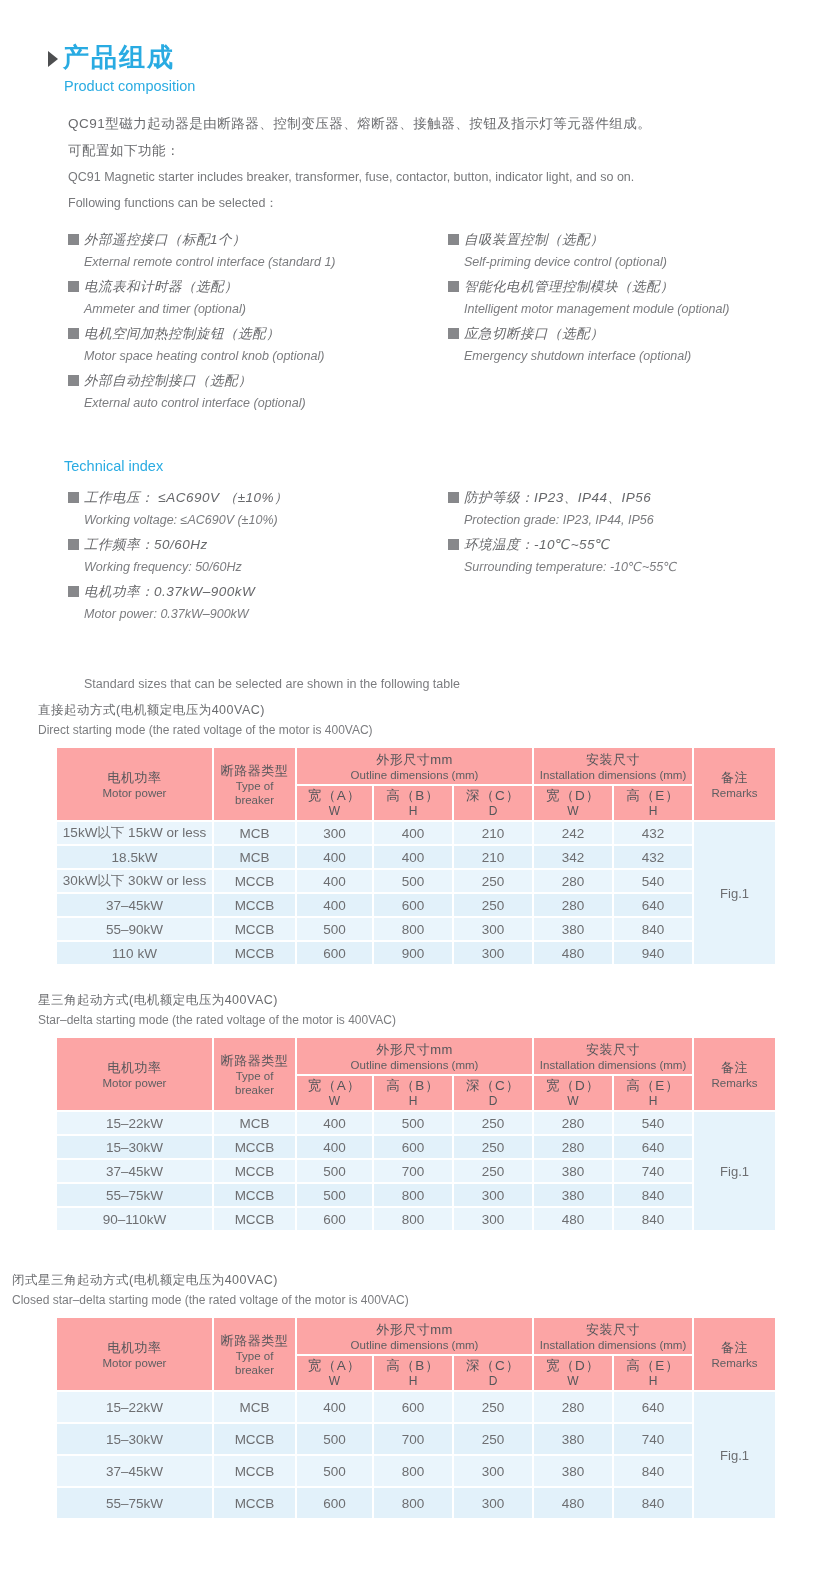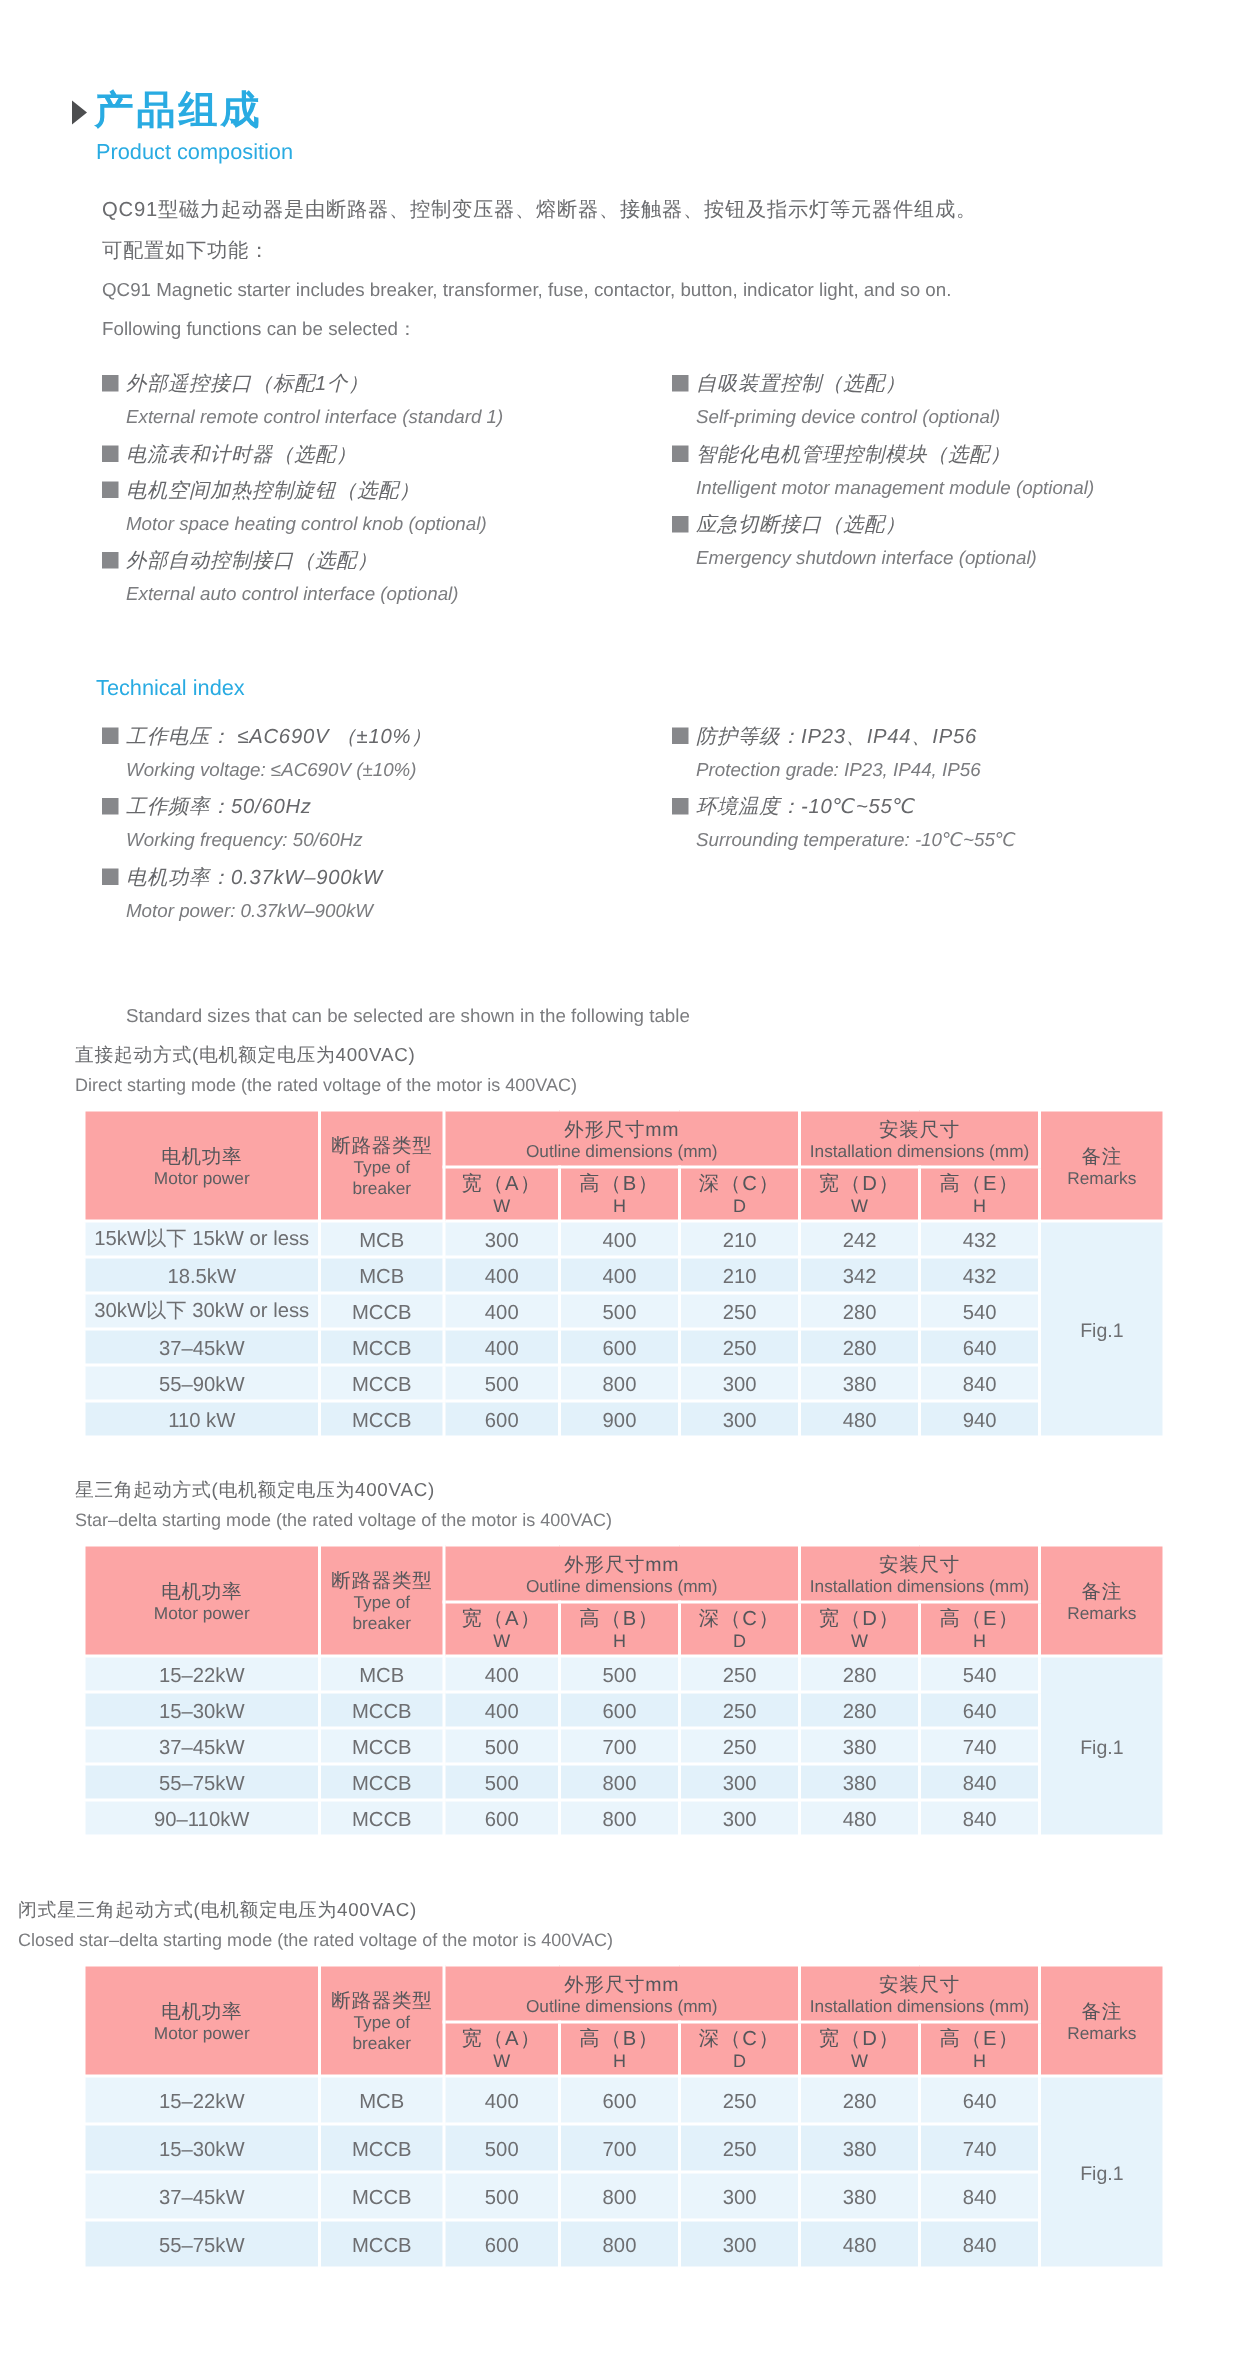--- a/index.html
+++ b/index.html
@@ -2,21 +2,21 @@
 <html><head>
 <meta charset="utf-8">
 <style>
   * { margin:0; padding:0; box-sizing:border-box; }
   html,body { background:#ffffff; }
   body {
     width:830px; height:1576px; overflow:hidden;
     font-family:"Liberation Sans","DejaVu Sans",sans-serif;
     color:#6d6e71; position:relative;
   }
-  .page { width:830px; height:1576px; background:#fff; padding-top:56px; }
+  .page { width:830px; height:1576px; background:#fff; padding-top:40px; }
 
   
   .sec-head { margin-left:48px; display:flex; align-items:center; }
   .tri {
     width:0; height:0; display:inline-block;
     border-top:8px solid transparent; border-bottom:8px solid transparent;
     border-left:10px solid #4d4e50; margin-right:5px; margin-top:2px;
   }
   .sec-title-zh { font-size:26px; font-weight:bold; color:#29abe2; letter-spacing:2px; }
   .sec-title-en { font-size:14.5px; color:#29abe2; margin-left:64px; margin-top:3px; }
@@ -33,21 +33,21 @@
   .en-line { font-size:12.5px; color:#7b7c7f; line-height:23px; margin-left:16px; white-space:nowrap; }
   .bullet {
     display:inline-block; width:11px; height:11px; background:#87888b;
     margin-right:5px; position:relative; top:1px;
   }
 
   
   .note { margin-left:68px; margin-top:46px; }
 
   
-  .tbl-caption { margin-left:50px; margin-top:24px; }
+  .tbl-caption { margin-left:38px; margin-top:24px; }
   .tbl-caption .zh { font-size:12.5px; color:#6a6b6e; line-height:20px; letter-spacing:0.5px; }
   .tbl-caption .en { font-size:12px; color:#7b7c7f; line-height:20px; }
   .tbl-caption.cut { margin-left:18px; text-indent:-6px; }
 
   
   table.spec { border-collapse:collapse; table-layout:fixed; width:720px; margin-left:55px; margin-top:6px; }
   table.spec th, table.spec td { border:2px solid #ffffff; text-align:center; vertical-align:middle; }
   table.spec thead th { background:#fca5a5; font-weight:normal; color:#55565a; }
   .h-zh { font-size:13px; letter-spacing:0.5px; line-height:17px; display:block; }
   .h-en { font-size:11.5px; color:#5d5e61; line-height:14px; display:block; }
@@ -88,20 +88,21 @@
     </div>
 
     <div class="cols">
       <div>
           <div class="feature-item">
             <div class="zh-line"><span class="bullet"></span>外部遥控接口（标配1个）</div>
             <div class="en-line">External remote control interface (standard 1)</div>
           </div>
           <div class="feature-item">
             <div class="zh-line"><span class="bullet"></span>电流表和计时器（选配）</div>
+            <div class="en-line">Ammeter and timer (optional)</div>
           </div>
           <div class="feature-item">
             <div class="zh-line"><span class="bullet"></span>电机空间加热控制旋钮（选配）</div>
             <div class="en-line">Motor space heating control knob (optional)</div>
           </div>
           <div class="feature-item">
             <div class="zh-line"><span class="bullet"></span>外部自动控制接口（选配）</div>
             <div class="en-line">External auto control interface (optional)</div>
           </div>
         </div>

